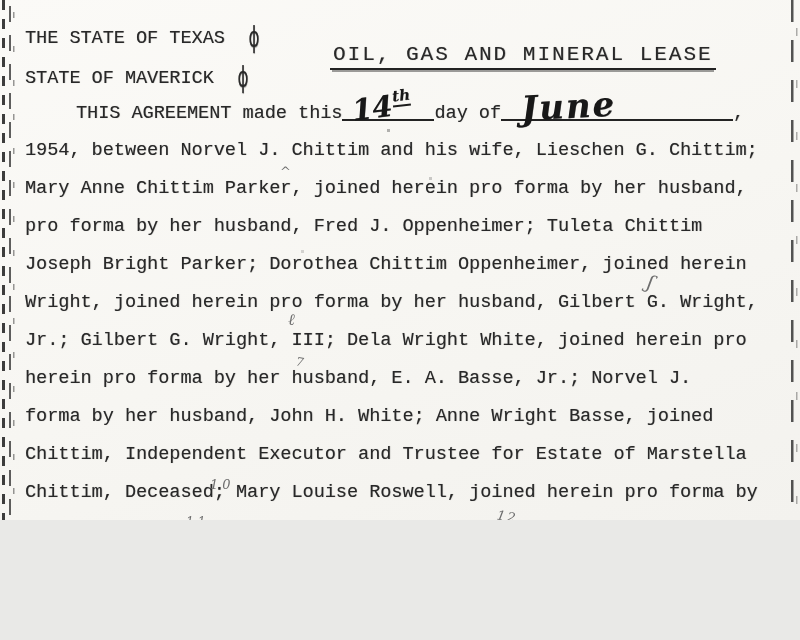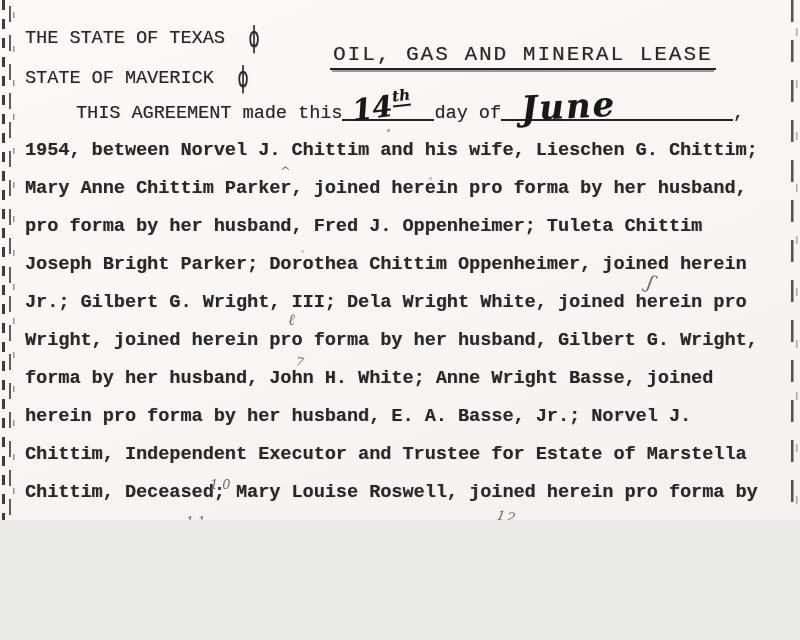--- a/index.html
+++ b/index.html
@@ -76,21 +76,21 @@
     text-shadow:0.3px 0.3px 0.5px rgba(20,20,20,0.5);
     white-space:nowrap;
   }
   .hw-day{left:10px;bottom:-5px;font-size:29px;transform:rotate(-7deg);}
   .hw-day sup{
     font-size:15px;vertical-align:14px;margin-left:1px;
     border-bottom:2px solid #1c1c1c;line-height:1;
   }
   .hw-month{left:20px;bottom:-7px;font-size:34px;transform:rotate(-3deg);letter-spacing:2px;}
   
-  .body-text{position:absolute;left:25px;top:132px;font-weight:bold;}
+  .body-text{position:absolute;left:25px;top:132px;}
   .body-text .bline{height:38px;line-height:38px;}
   
   .ann{
     position:absolute;color:#6e6e6e;
     font-family:"DejaVu Serif","Liberation Serif",serif;font-style:italic;
     pointer-events:none;white-space:nowrap;
   }
   .a1{left:280px;top:164px;font-size:13px;}
   .a2{left:648px;top:271px;font-size:19px;transform:rotate(18deg);}
   .a3{left:288px;top:310px;font-size:16px;}
@@ -122,24 +122,24 @@
 
   <div class="doc-title typed">OIL, GAS AND MINERAL LEASE</div>
 
   <div class="agreement typed"><span>THIS AGREEMENT made this</span><span class="blank day"><span class="handwrite hw-day"><span>14</span><sup>th</sup></span></span><span>day of</span><span class="blank month"><span class="handwrite hw-month">June</span></span><span>,</span></div>
 
   <div class="body-text">
     <div class="bline typed">1954, between Norvel J. Chittim and his wife, Lieschen G. Chittim;</div>
     <div class="bline typed">Mary Anne Chittim Parker, joined herein pro forma by her husband,</div>
     <div class="bline typed">pro forma by her husband, Fred J. Oppenheimer; Tuleta Chittim</div>
     <div class="bline typed">Joseph Bright Parker; Dorothea Chittim Oppenheimer, joined herein</div>
+    <div class="bline typed">Wright, joined herein pro forma by her husband, Gilbert G. Wright,</div>
     <div class="bline typed">Jr.; Gilbert G. Wright, III; Dela Wright White, joined herein pro</div>
-    <div class="bline typed">Wright, joined herein pro forma by her husband, Gilbert G. Wright,</div>
+    <div class="bline typed">herein pro forma by her husband, E. A. Basse, Jr.; Norvel J.</div>
     <div class="bline typed">forma by her husband, John H. White; Anne Wright Basse, joined</div>
-    <div class="bline typed">herein pro forma by her husband, E. A. Basse, Jr.; Norvel J.</div>
     <div class="bline typed">Chittim, Independent Executor and Trustee for Estate of Marstella</div>
     <div class="bline typed">Chittim, Deceased; Mary Louise Roswell, joined herein pro forma by</div>
     <div class="bline typed">her husband, Charles M. Roswell; and James M. Chittim and his wife,</div>
     <div class="bline typed">Thelma James Chittim; as LESSORS, and W. L. Scheig of San Antonio,</div>
     <div class="bline typed">Texas, as LESSEE,</div>
   </div>
 
   <span class="ann a1">^</span>
   <span class="ann a2">ʃ</span>
   <span class="ann a3">ℓ</span>

